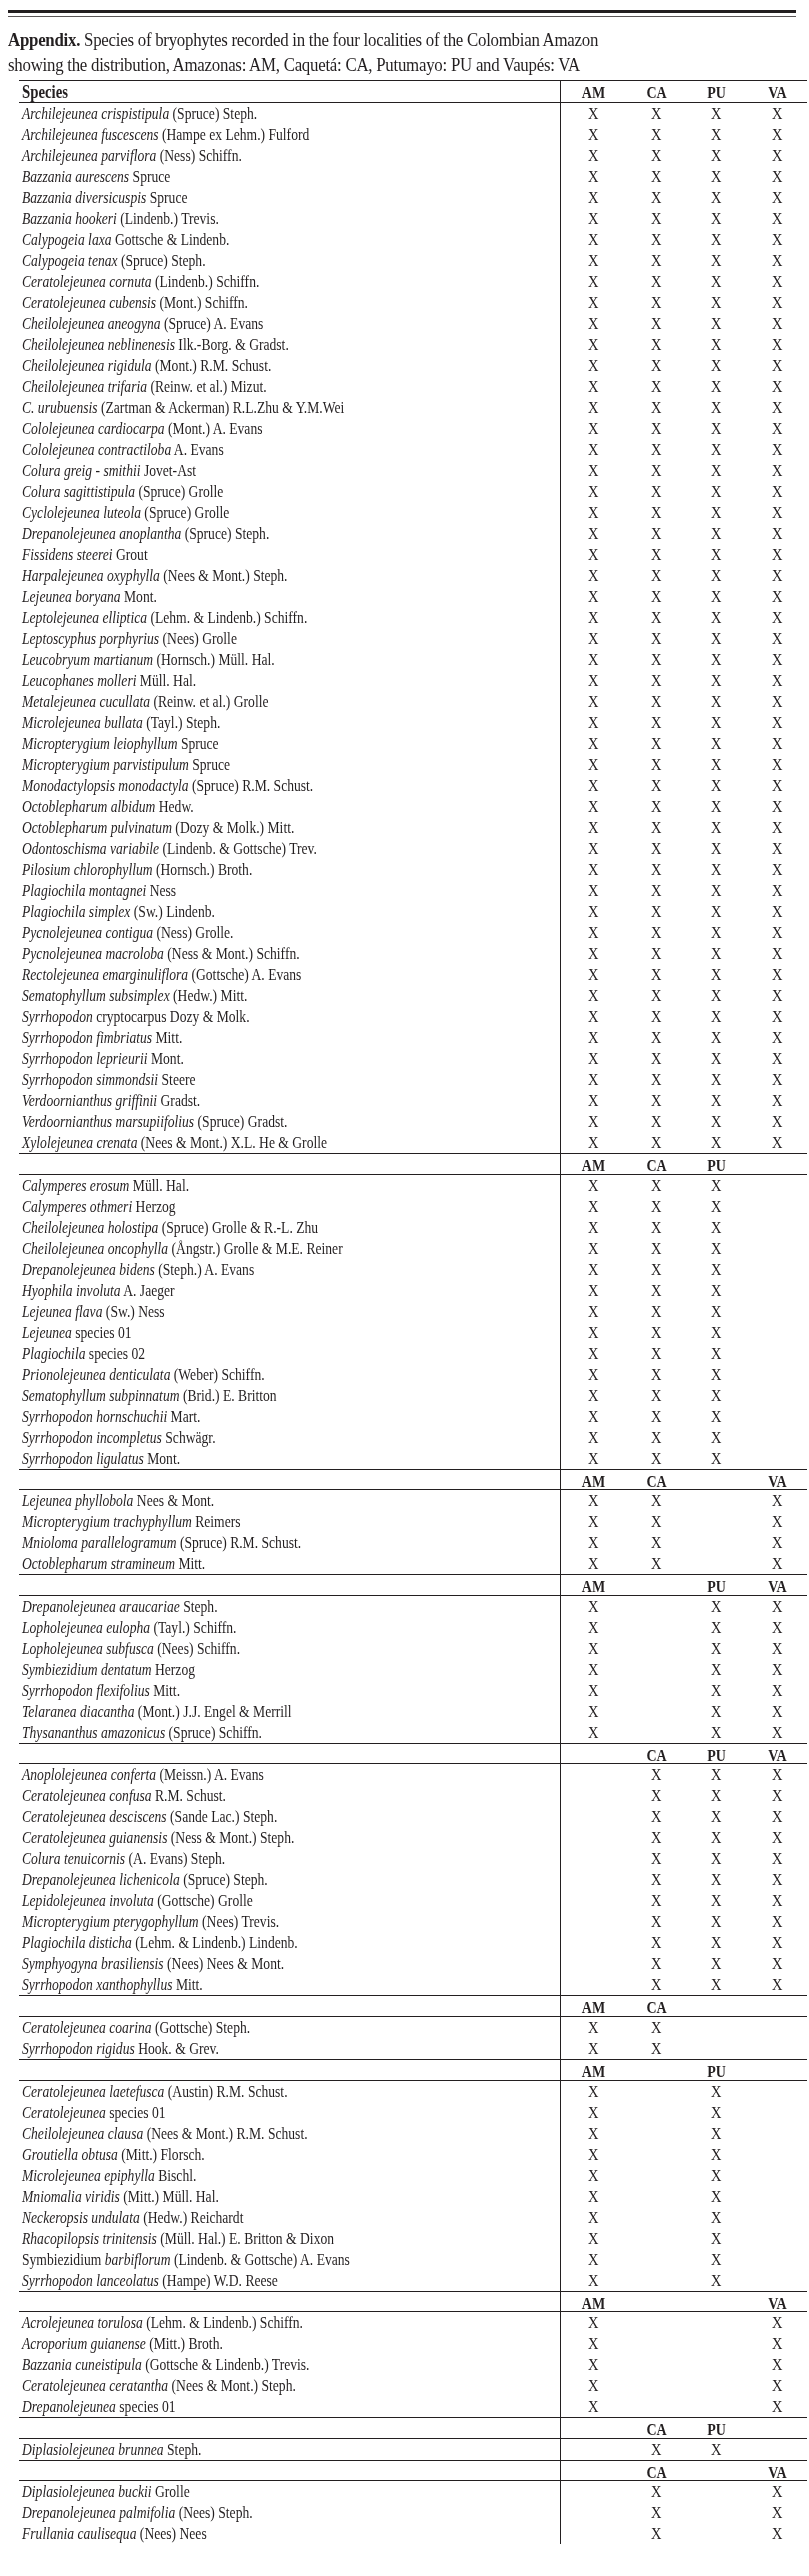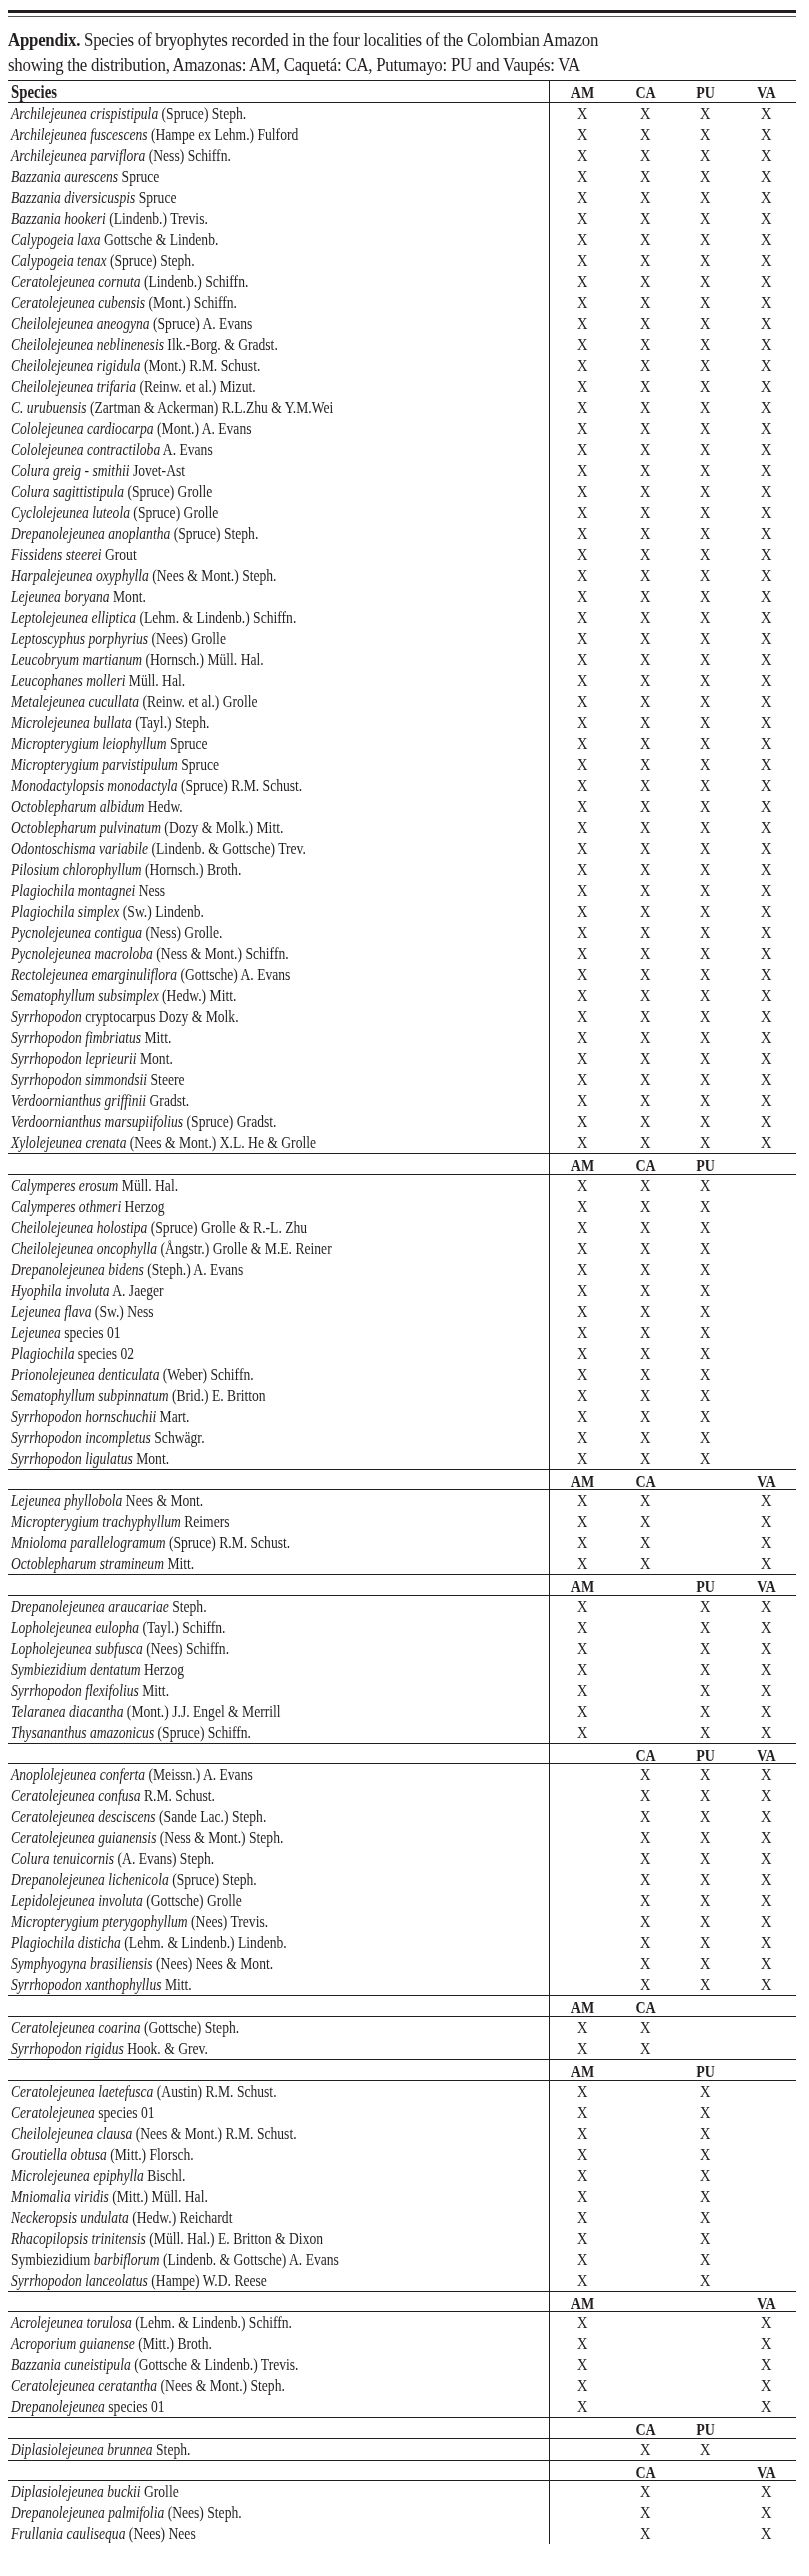--- a/index.html
+++ b/index.html
@@ -2,21 +2,21 @@
 <html style="font-size:8.2px"><head>
 <meta charset="utf-8">
 <style>
   html, body { margin: 0; padding: 0; background: #ffffff; }
   body { width: 809px; min-height: 3817px; font-family: "Liberation Serif", "DejaVu Serif", serif; color: #231f20; position: relative; }
   .page { position: absolute; left: 8.2px; top: 0; width: 788px; }
   .top-rule { position: absolute; left: 0; top: 10.3px; width: 788px; height: 3.1px; background: #231f20; }
   .top-rule-thin { position: absolute; left: 0; top: 15.5px; width: 788px; height: 1px; background: #5a5657; }
   .caption { position: absolute; left: 0; top: 27px; width: 788px; font-size: 19.6px; line-height: 25px; letter-spacing: -0.3px; transform: scaleX(0.86); transform-origin: left top; width: 917px; }
   .caption b { font-weight: bold; }
-  .table { position: absolute; left: 0; top: 80px; width: 788px; }
+  .table { position: absolute; left: 11px; top: 80px; width: 788px; }
   .hdr-row { position: relative; height: 21px; border-top: 1.5px solid #231f20; border-bottom: 1.5px solid #231f20; }
   .sub-row { position: relative; height: 19.6px; border-top: 1.5px solid #231f20; border-bottom: 1.5px solid #231f20; }
   .vline { position: absolute; left: 541px; top: 0; bottom: 0; width: 1px; background: #231f20; }
   .hdr-species { position: absolute; left: 3.1px; top: 1px; font-weight: bold; font-size: 18.5px; transform: scaleX(0.8); transform-origin: left top; }
   .code { position: absolute; top: 1px; width: 41px; margin-left: -20.6px; text-align: center; font-weight: bold; font-size: 17.5px; transform: scaleX(0.8); }
   .row { position: relative; height: 21px; }
   .sp { position: absolute; left: 3.1px; top: 1px; font-size: 17px; line-height: 19.6px; white-space: nowrap; transform: scaleX(0.8); transform-origin: left top; }
   .sp i { font-style: italic; }
   .x { position: absolute; top: 1px; width: 20.6px; margin-left: -10.3px; text-align: center; font-size: 17px; line-height: 19.6px; transform: scaleX(0.85); }
   .c-AM { left: 574px; }

